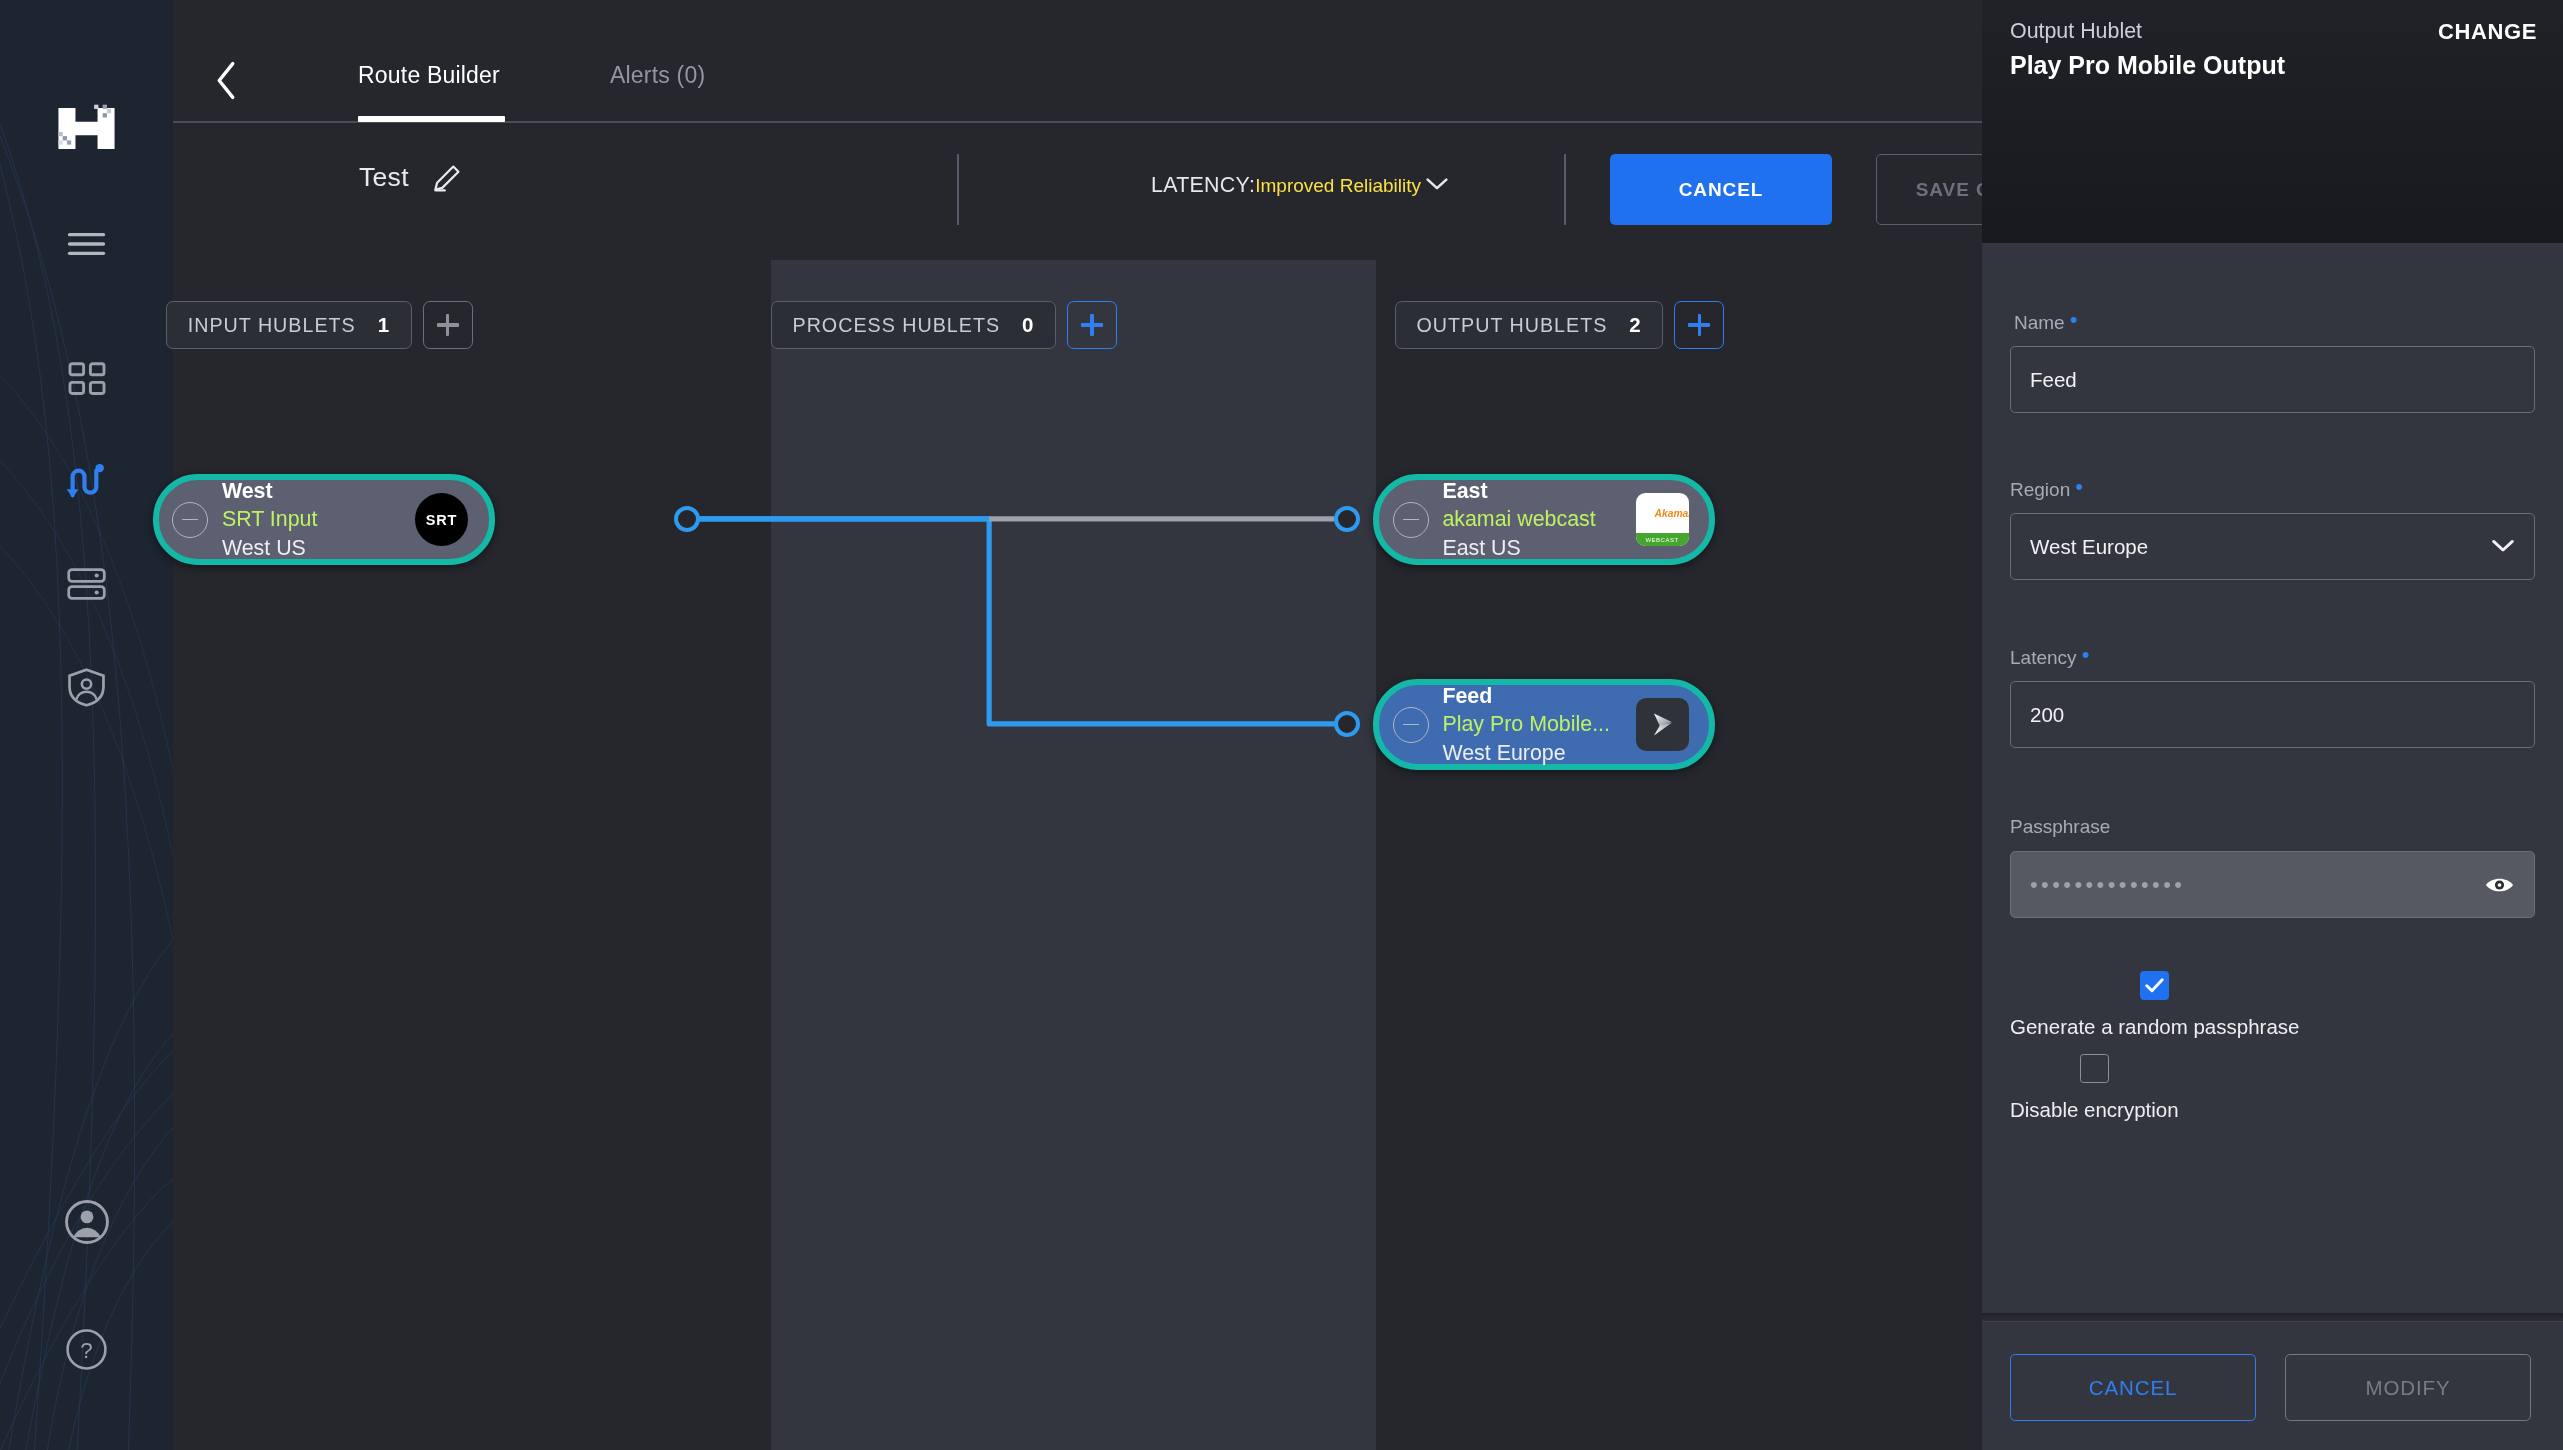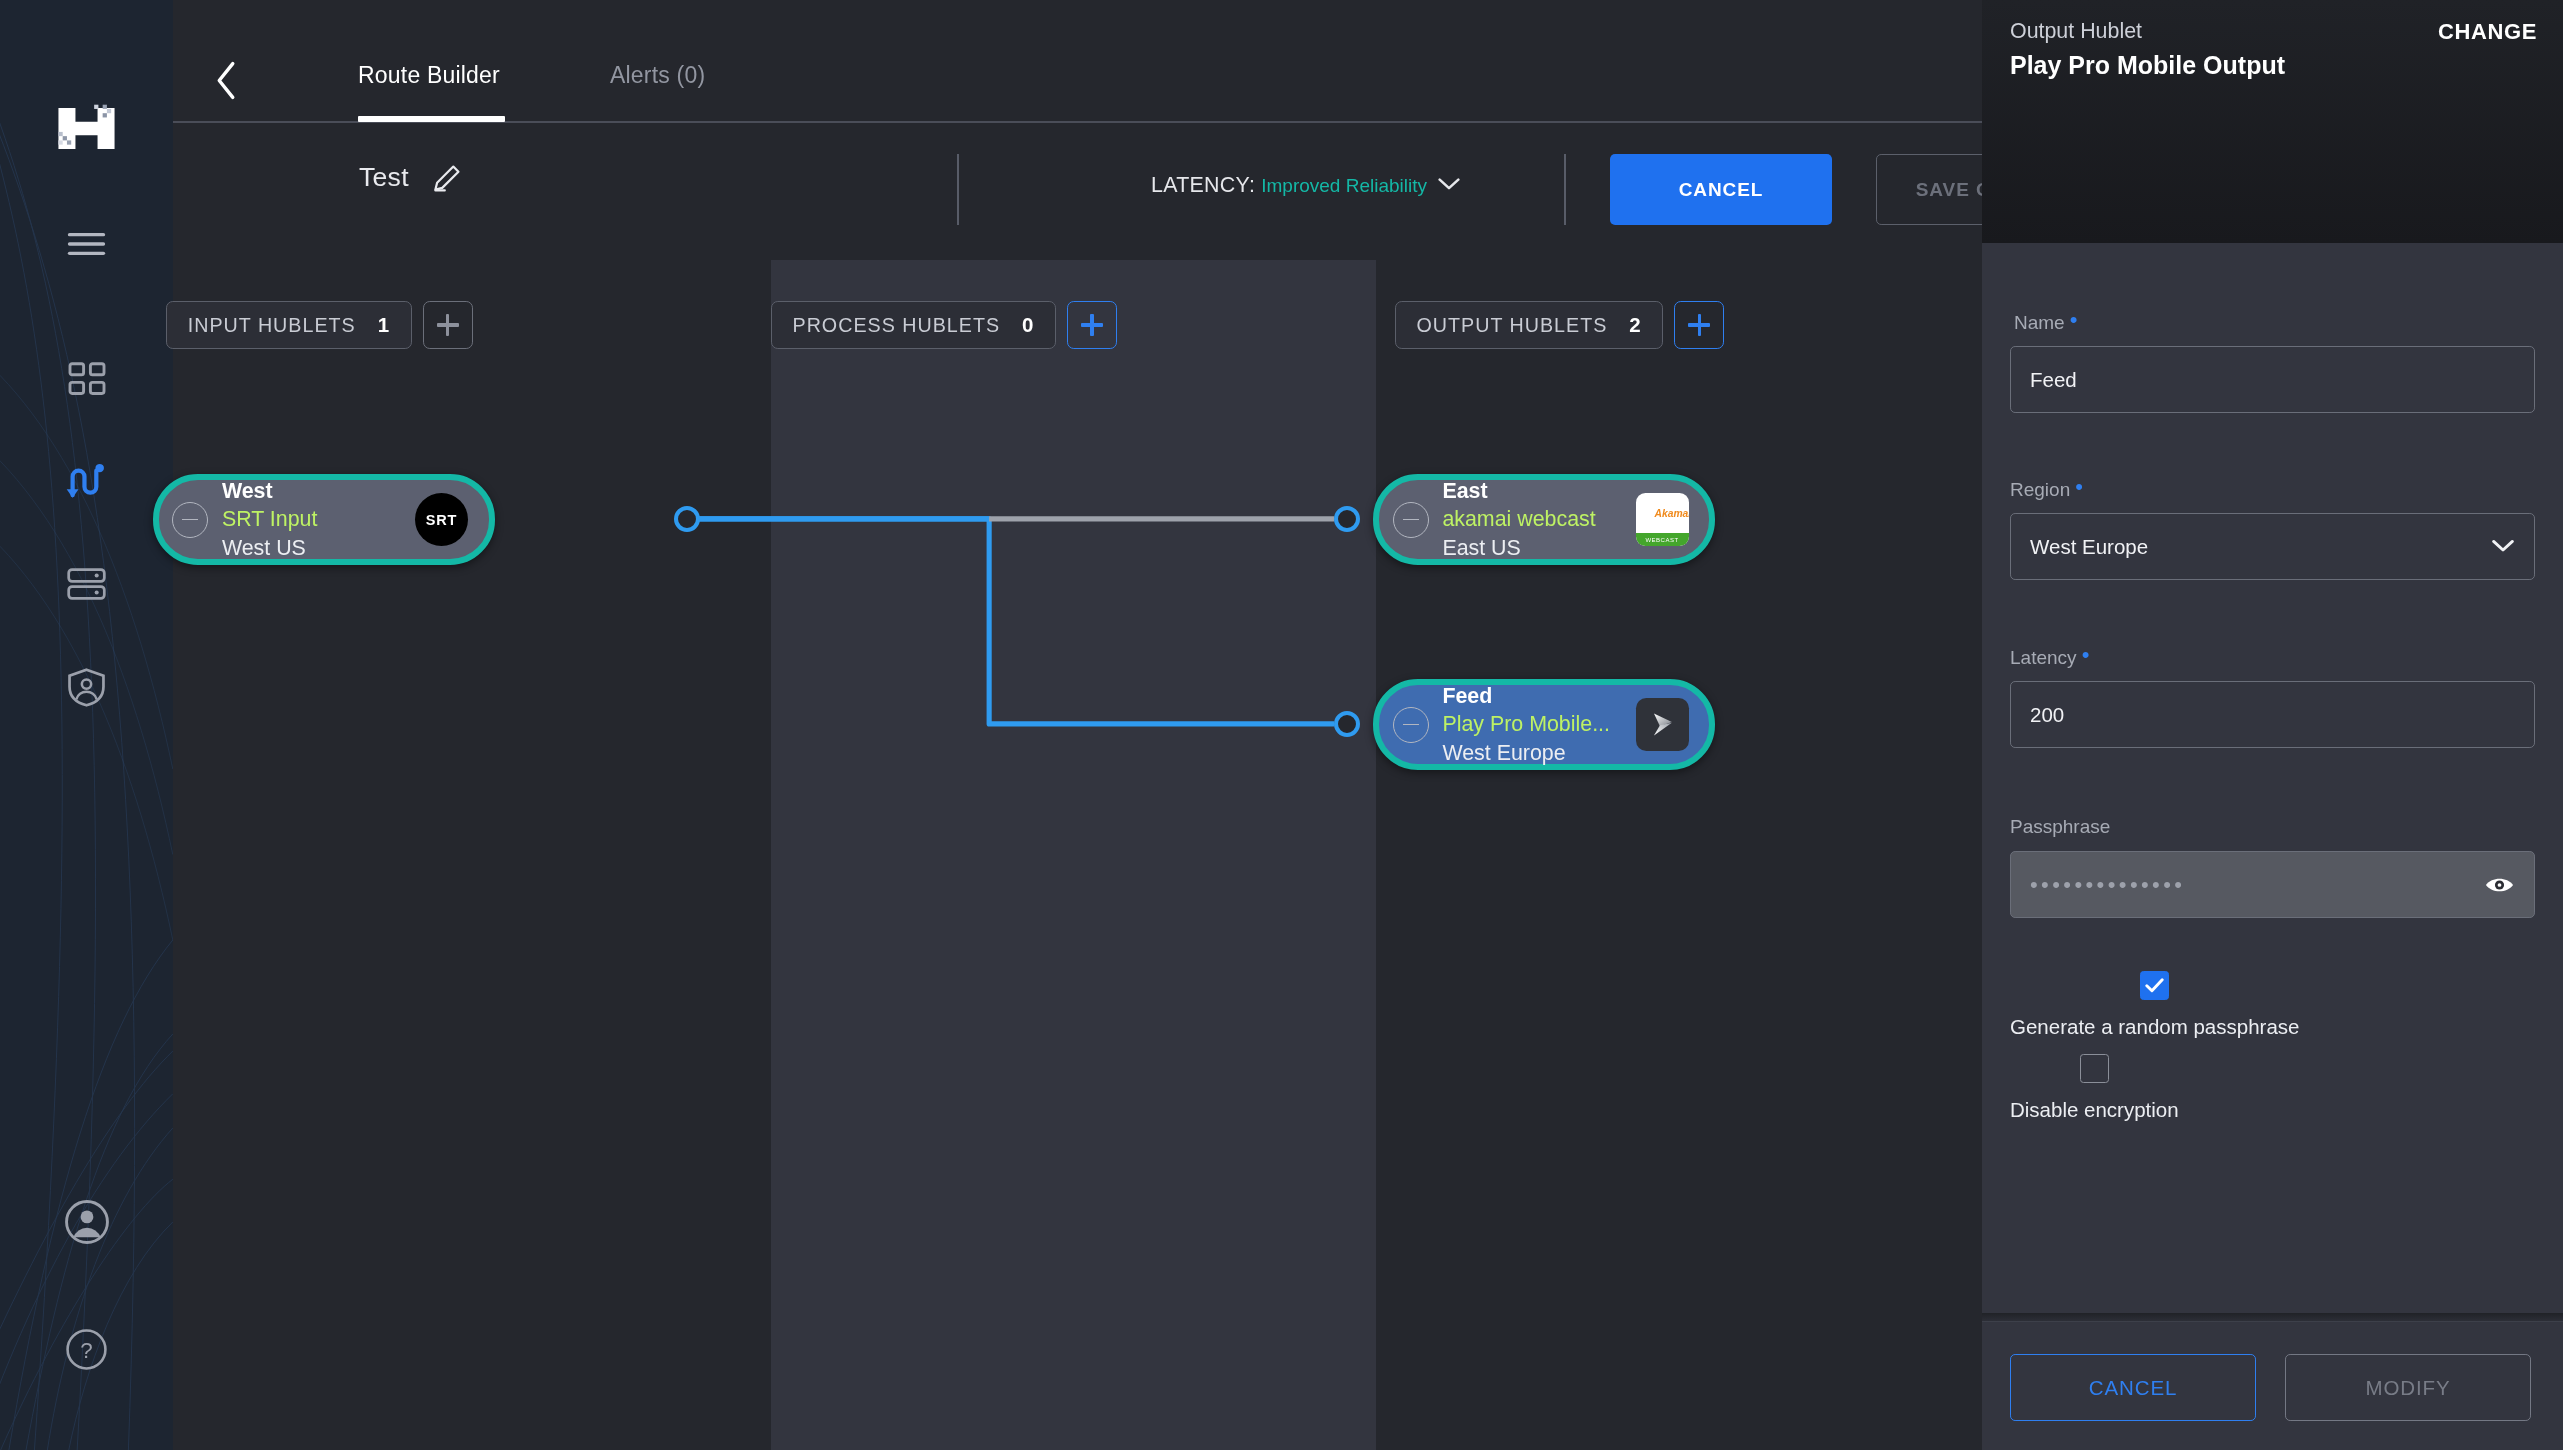--- a/index.html
+++ b/index.html
@@ -64,24 +64,24 @@
   }
   #route-name {
     position: absolute; left: 186px; top: 39px;
     font-size: 26.5px; color: #e9eaee; letter-spacing: 0.3px;
   }
   #edit-pencil { position: absolute; left: 259px; top: 41px; cursor:pointer; }
   #vdiv1 { position:absolute; left: 784px; top: 31px; width: 1.7px; height: 71px; background: #585c68; }
   #vdiv2 { position:absolute; left: 1391px; top: 31px; width: 1.7px; height: 71px; background: #585c68; }
   #latency-group {
     position:absolute; left: 978px; top: 50px;
-    display:flex; align-items:center; gap:6px; cursor:pointer;
+    display:flex; align-items:center; gap:0; cursor:pointer;
   }
   #latency-label { font-size: 21.4px; color:#e6e7eb; letter-spacing:0.3px; }
-  #latency-value { font-size: 19px; color:#14b8a6; }
+  #latency-value { font-size: 19px; color:#fde047; }
   #latency-caret { margin-left:5.1px; }
   #btn-cancel {
     position:absolute; left: 1437px; top: 31px; width: 222px; height: 71px;
     background:#1f71ef; border:none; border-radius:5.1px;
     color:#fff; font-size:19px; font-weight:700; letter-spacing:0.9px;
     font-family:"Liberation Sans", sans-serif; cursor:pointer;
   }
   #btn-save {
     position:absolute; left: 1703px; top: 31px; width: 241px; height: 71px;
     background:transparent; border:1.7px solid #5c606b; border-radius:5.1px;

